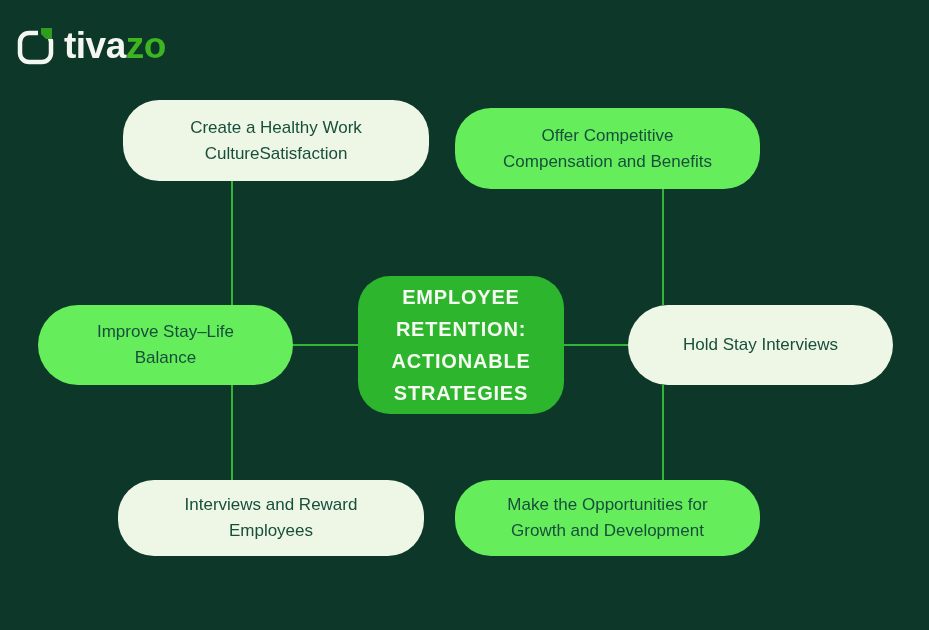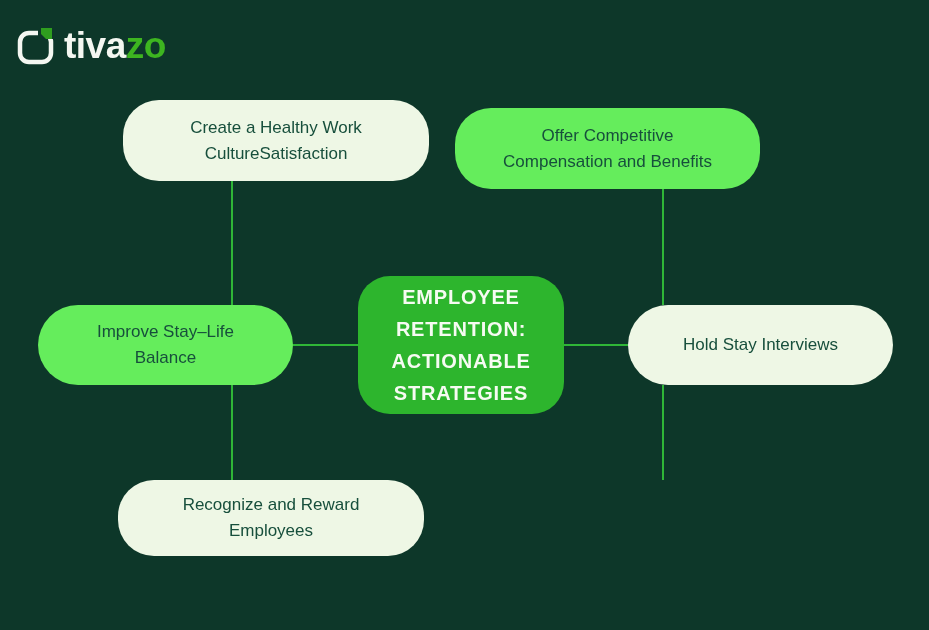--- a/index.html
+++ b/index.html
@@ -111,22 +111,24 @@
 CultureSatisfaction</div>
 
   <div class="node light" id="node-top-right">Offer Competitive
 Compensation and Benefits</div>
 
   <div class="node light" id="node-mid-left">Improve Stay–Life
 Balance</div>
 
   <div class="node cream" id="node-mid-right">Hold Stay Interviews</div>
 
-  <div class="node cream" id="node-bottom-left">Recognize and Reward
+  <div class="node cream" id="node-bottom-left">Interviews and Reward
 Employees</div>
 
+  <div class="node light" id="node-bottom-right">Make the Opportunities for
+Growth and Development</div>
 
   <div class="node" id="node-center">EMPLOYEE
 RETENTION:
 ACTIONABLE
 STRATEGIES</div>
 
 </div>
 
 </body></html>

